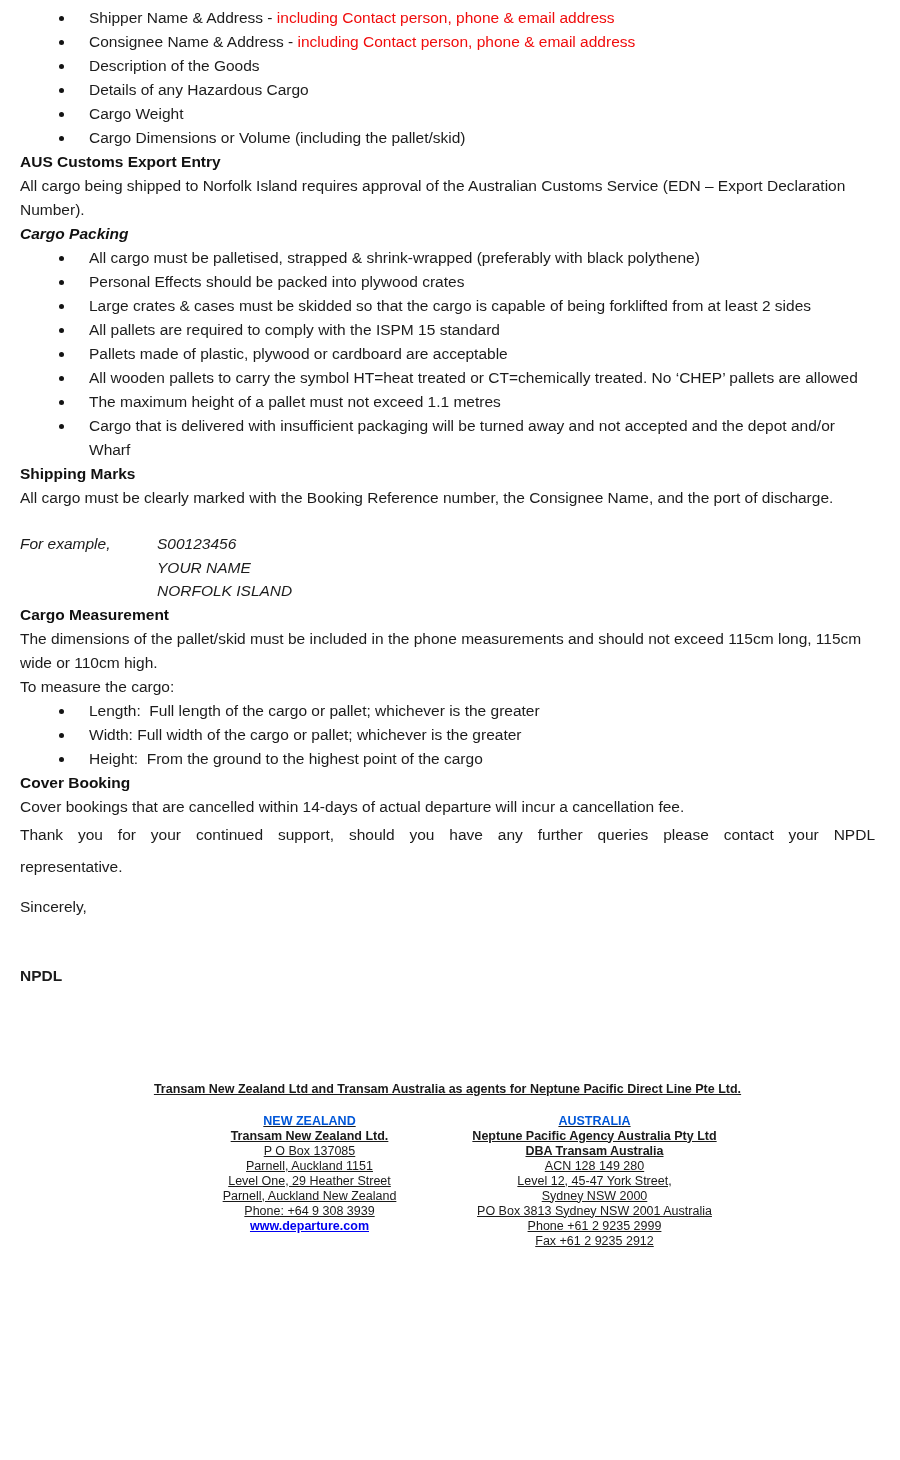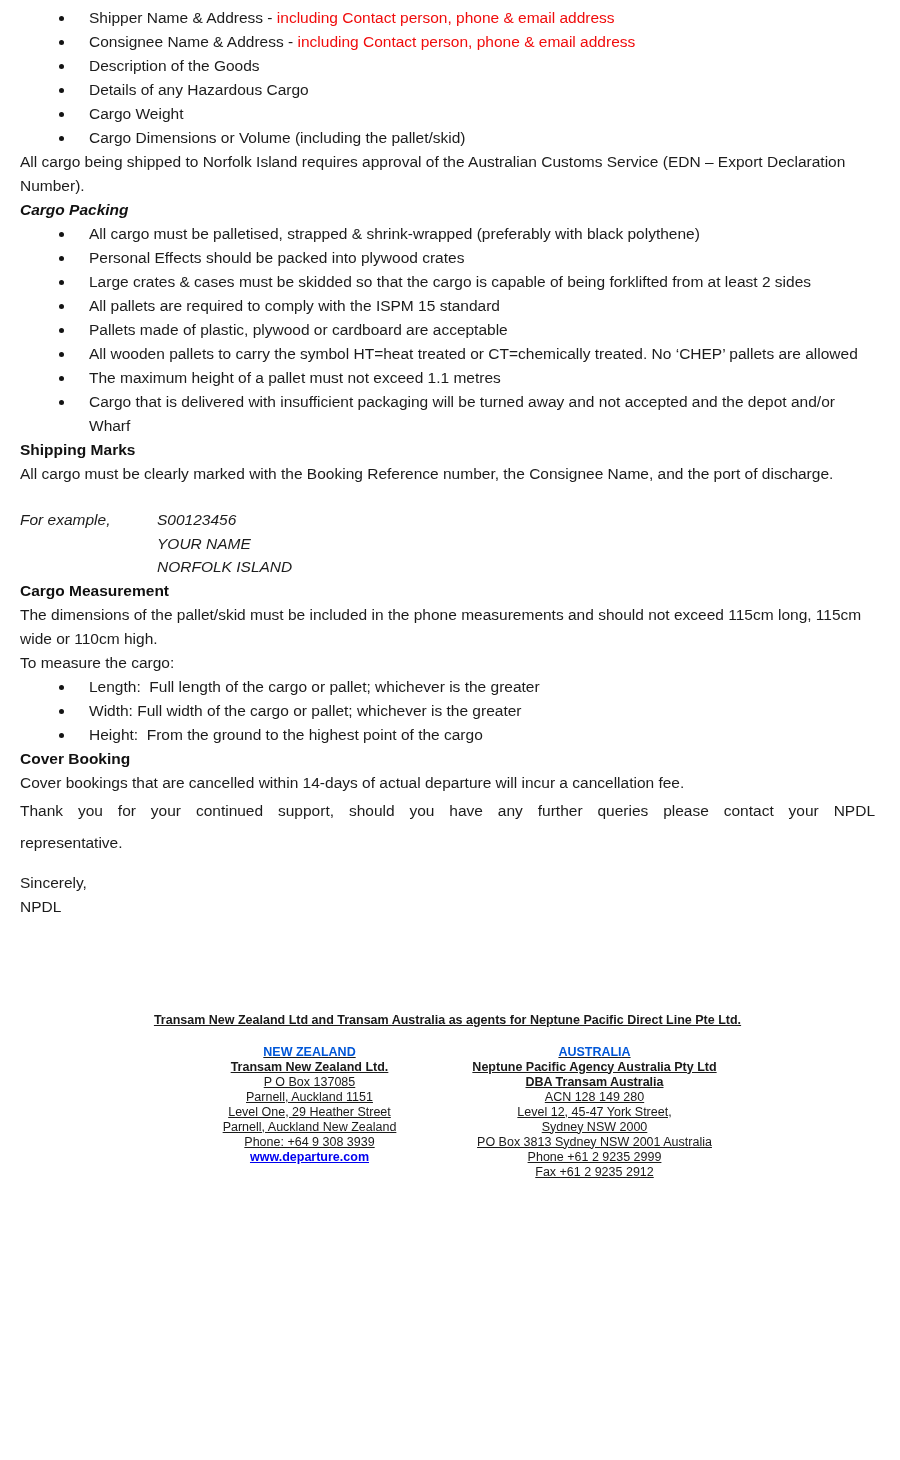--- a/index.html
+++ b/index.html
@@ -34,21 +34,21 @@
 
   
   .example-row { display:flex; margin-top:22px; font-style:italic; }
   .example-label { width:137px; flex:0 0 137px; }
   .example-values div { line-height:23.5px; }
 
   
   .thanks { margin-top:20px; line-height:32px; }
   .thanks .just-line { display:block; text-align:justify; text-align-last:justify; }
   .closing { margin-top:12px; }
-  .signature { font-weight:normal; }
+  .signature { font-weight:bold;margin-top:45px; }
 
   
   .footer { margin-top:92px; font-size:12.5px; line-height:15px; color:#1a1a1a;text-decoration:underline; }
   .agents-line { text-align:center; font-weight:bold; line-height:18px; }
   .footer-cols { display:flex; width:570px; margin-left:147px; margin-top:16px; }
   .footer-col { width:285px; flex:0 0 285px; text-align:center; }
   .col-heading { color:var(--blue); font-weight:bold; }
   .col-company { font-weight:bold; }
   .website a, .website span.link {
     color:var(--link); font-weight:bold; text-decoration:underline; cursor:pointer;
@@ -68,20 +68,21 @@
 
       <li><span>Description of the Goods</span><span class="red"></span></li>
 
       <li><span>Details of any Hazardous Cargo</span><span class="red"></span></li>
 
       <li><span>Cargo Weight</span><span class="red"></span></li>
 
       <li><span>Cargo Dimensions or Volume (including the pallet/skid)</span><span class="red"></span></li>
     </ul>
 
+  <h2 class="sec mt-list">AUS Customs Export Entry</h2>
   <p class="body">All cargo being shipped to Norfolk Island requires approval of the Australian Customs Service (EDN – Export Declaration Number).</p>
 
   <h2 class="sec mt-para">Cargo Packing</h2>
   <ul class="bullets">
 
       <li>All cargo must be palletised, strapped &amp; shrink-wrapped (preferably with black polythene)</li>
 
       <li>Personal Effects should be packed into plywood crates</li>
 
       <li>Large crates &amp; cases must be skidded so that the cargo is capable of being forklifted from at least 2 sides</li>

